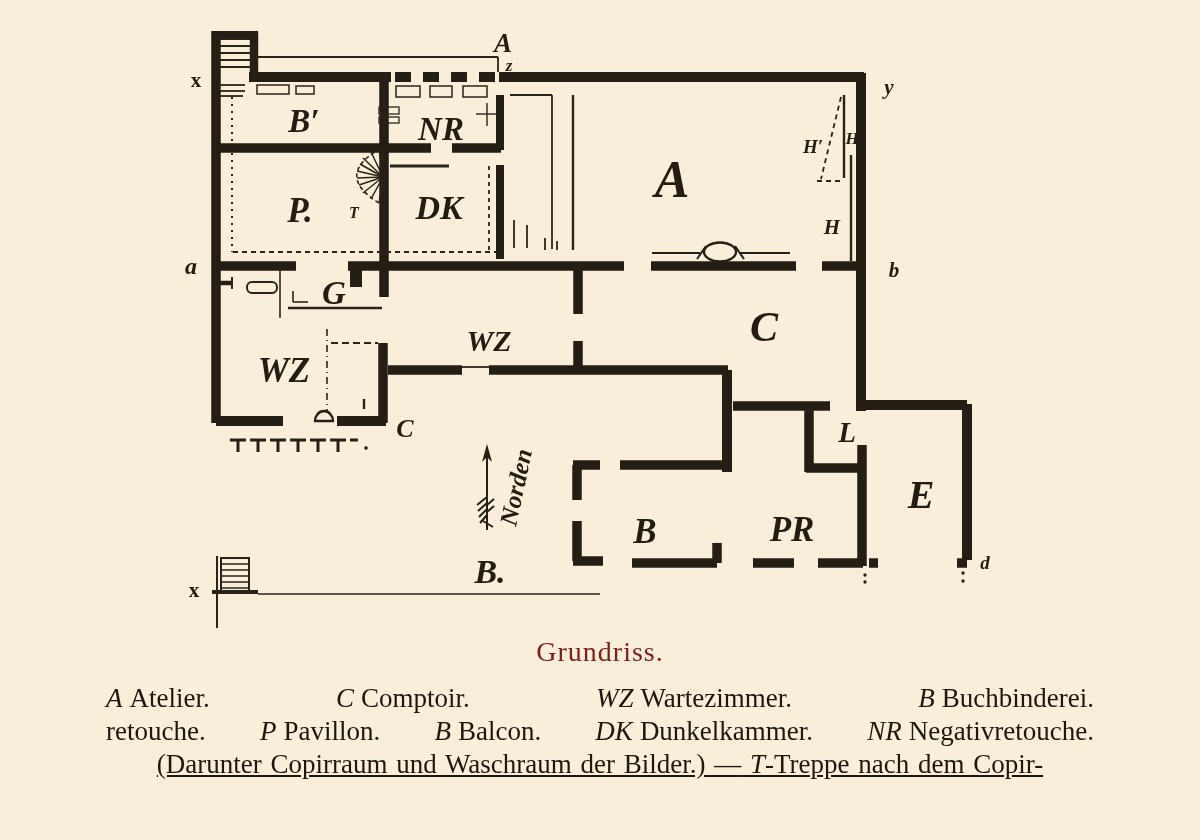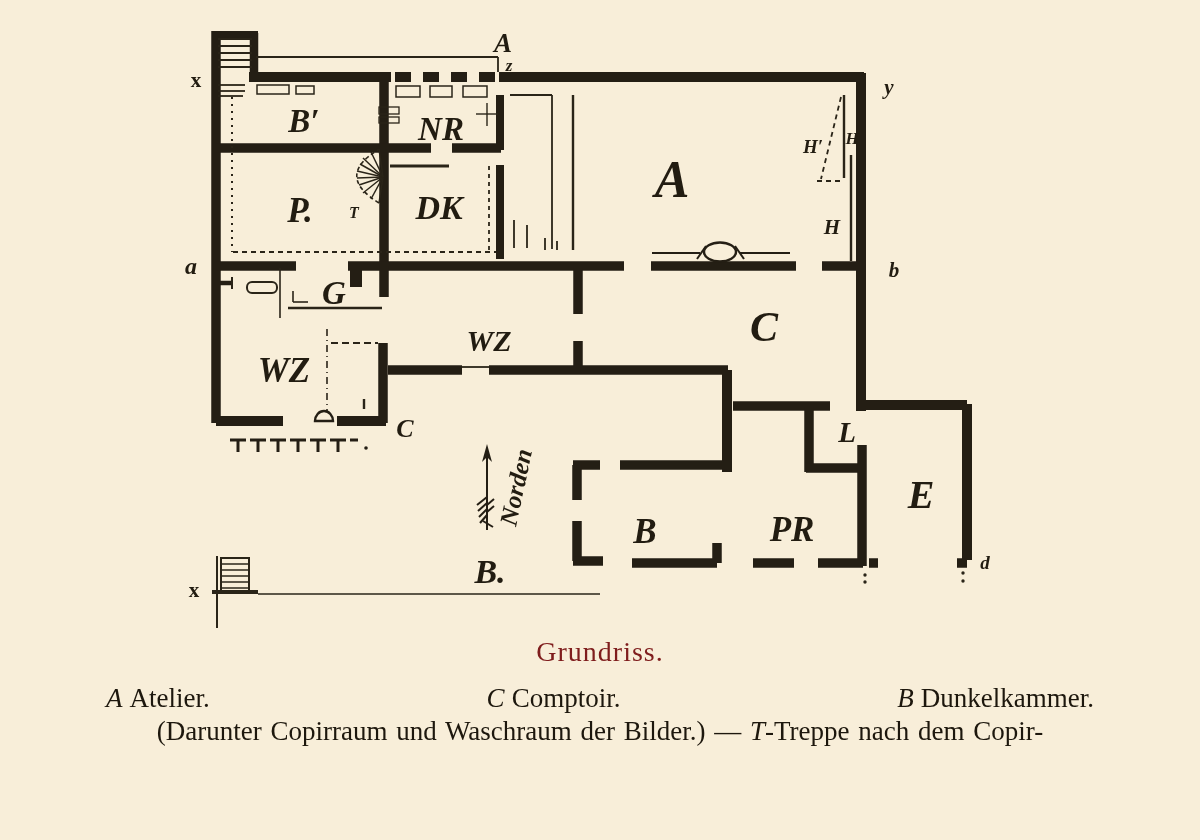--- a/index.html
+++ b/index.html
@@ -28,21 +28,21 @@
   }
   .legend{
     width:988px;
     margin:14px auto 0 auto;
     font-size:27px;
     line-height:33px;
     color:#1d170d;
     word-spacing:2px;
   }
   .legend-line{display:flex;justify-content:space-between;}
-  .legend-line.centered{display:block;text-align:center;}
+  .legend-line.centered{display:block;text-align:center;text-decoration:underline;}
   .lg-item{white-space:nowrap;}
   .lg-key{font-style:italic;padding-right:7px;}
   .lg-key-t{font-style:italic;}
 </style>
 </head>
 <body>
 
 <div class="plan-wrap">
 <svg width="1200" height="632" viewBox="0 0 1200 632">
 
@@ -255,19 +255,27 @@
   <text class="rm" x="832" y="234" font-size="21" text-anchor="middle">H</text>
 </svg>
 </div>
 
 <div class="fig-title">Grundriss.</div>
 
 <div class="legend">
   <div class="legend-line">
     <span class="lg-item"><span class="lg-key">A</span><span>Atelier.</span></span>
     <span class="lg-item"><span class="lg-key">C</span><span>Comptoir.</span></span>
-    <span class="lg-item"><span class="lg-key">B</span><span>Dunkelkammer.</span></span>
+    <span class="lg-item"><span class="lg-key">WZ</span><span>Wartezimmer.</span></span>
+    <span class="lg-item"><span class="lg-key">B</span><span>Buchbinderei.</span></span>
+  </div>
+  <div class="legend-line">
+    <span class="lg-item"><span>retouche.</span></span>
+    <span class="lg-item"><span class="lg-key">P</span><span>Pavillon.</span></span>
+    <span class="lg-item"><span class="lg-key">B</span><span>Balcon.</span></span>
+    <span class="lg-item"><span class="lg-key">DK</span><span>Dunkelkammer.</span></span>
+    <span class="lg-item"><span class="lg-key">NR</span><span>Negativretouche.</span></span>
   </div>
   <div class="legend-line centered">
     <span>(Darunter Copirraum und Waschraum der Bilder.) —</span>
     <span class="lg-key-t">T</span><span>-Treppe nach dem Copir-</span>
   </div>
 </div>
 
 </body></html>

